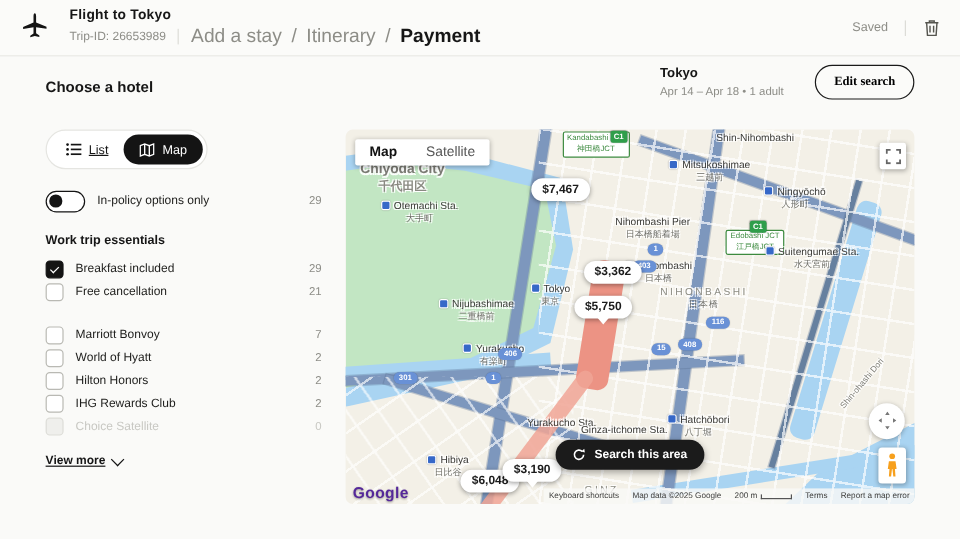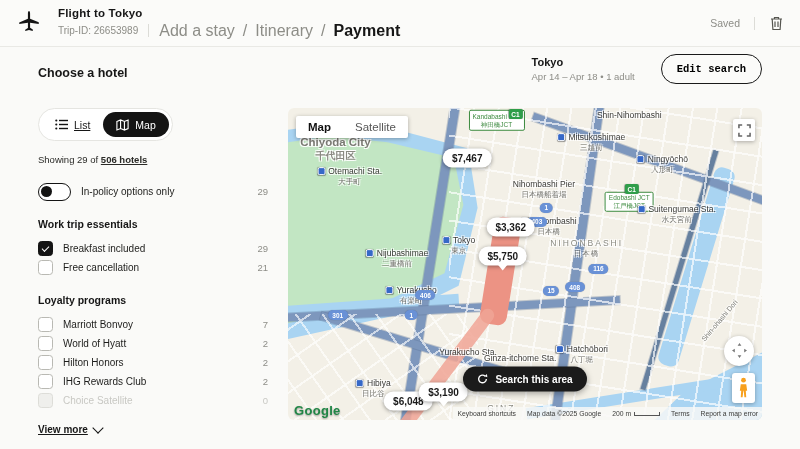--- a/index.html
+++ b/index.html
@@ -24,21 +24,21 @@
   .trash{width:15px;height:16px;}
 
   
   .page-header{position:absolute;top:52px;left:38px;right:38px;height:44px;}
   .ph-title{position:absolute;left:0;top:14px;font-size:12.5px;font-weight:bold;}
   .ph-right{position:absolute;right:0;top:2px;display:flex;align-items:center;gap:26px;}
   .ph-summary{line-height:1.4;}
   .ph-city{font-size:11px;font-weight:bold;}
   .ph-dates{font-size:9.5px;color:#8d8d87;}
   .edit-search{border:1.3px solid #1a1a1a;border-radius:15px;background:#fbfbf9;
-               padding:8px 15px;font-size:10.5px;font-weight:bold;font-family:Liberation Mono, monospace;cursor:pointer;}
+               padding:8px 15px;font-size:10.5px;font-weight:bold;font-family:Liberation Serif, serif;cursor:pointer;}
 
   
   .sidebar{position:absolute;left:38px;top:108px;width:230px;}
   .seg-group{display:inline-flex;align-items:center;background:#fff;border:1px solid #e5e5e1;
              border-radius:22px;padding:3px;height:33px;}
   .seg{display:flex;align-items:center;gap:6px;padding:0 13px;height:100%;cursor:pointer;}
   .seg-label{font-size:10.5px;font-weight:normal;text-decoration:underline;}
   .seg.active{background:#141414;border-radius:18px;color:#fff;}
   .seg.active .seg-label{text-decoration:none;}
   .results{margin-top:13px;font-size:9.5px;color:#2a2a27;}
@@ -137,21 +137,21 @@
     background:#fff;box-shadow:0 1px 4px rgba(0,0,0,.3);display:flex;align-items:center;
     justify-content:center;cursor:pointer;}
   .pegman{position:absolute;right:7px;bottom:17px;z-index:30;width:23px;height:30px;background:#fff;
     border-radius:3px;box-shadow:0 1px 4px rgba(0,0,0,.3);display:flex;align-items:center;
     justify-content:center;cursor:pointer;}
   .gm-search{position:absolute;left:37%;top:87%;z-index:32;transform:translateY(-50%);
     background:#1b1b1b;color:#fff;border-radius:16px;padding:7px 14px;display:flex;
     align-items:center;gap:7px;font-size:10px;font-weight:bold;cursor:pointer;
     box-shadow:0 2px 6px rgba(0,0,0,.35);white-space:nowrap;}
   .google-wm{position:absolute;left:6px;bottom:2px;z-index:31;font-size:13px;font-weight:bold;
-    color:#15803d;opacity:.95;text-shadow:0 1px 2px rgba(0,0,0,.4);letter-spacing:.3px;}
+    color:#4c1d95;opacity:.95;text-shadow:0 1px 2px rgba(0,0,0,.4);letter-spacing:.3px;}
   .gm-attr{position:absolute;right:0;bottom:0;z-index:31;display:flex;align-items:center;
     background:rgba(249,249,247,.82);height:13px;padding:0 4px;gap:11px;}
   .attr-item{font-size:6.8px;color:#3c3c3a;white-space:nowrap;}
   .attr-item.link{cursor:pointer;}
   .scalewrap{display:flex;align-items:center;gap:3px;}
   .scalebar{width:26px;height:4px;border:1px solid #555;border-top:none;}
 </style>
 </head>
 <body>
 
@@ -213,23 +213,20 @@
         <span class="seg-label">List</span>
       </div>
       <div class="seg active">
         <svg width="13" height="12" viewBox="0 0 16 15">
           <path fill="none" stroke="#fff" stroke-width="1.4" d="M1 3l4.6-1.8L10.4 3 15 1.2V12l-4.6 1.8L5.6 12 1 13.8V3zM5.6 1.2V12M10.4 3v10.8"></path>
         </svg>
         <span class="seg-label">Map</span>
       </div>
     </div>
 
-    <div class="results">
-      <span>Showing 29 of </span><a>506 hotels</a>
-    </div>
 
     <div>
         <div class="f-section">
           <div class="f-row">
             <span class="tgl">
               <span class="knob"></span>
             </span>
             <span class="f-label">In-policy options only</span>
             <span class="f-count">29</span>
           </div>
@@ -243,21 +240,20 @@
             <span class="f-label">Breakfast included</span>
             <span class="f-count">29</span>
           </div>
           <div class="f-row">
             <span class="cb"></span>
             <span class="f-label">Free cancellation</span>
             <span class="f-count">21</span>
           </div>
         </div>
         <div class="f-section">
-          <div class="f-title">Loyalty programs</div>
           <div class="f-row">
             <span class="cb"></span>
             <span class="f-label">Marriott Bonvoy</span>
             <span class="f-count">7</span>
           </div>
           <div class="f-row">
             <span class="cb"></span>
             <span class="f-label">World of Hyatt</span>
             <span class="f-count">2</span>
           </div>

